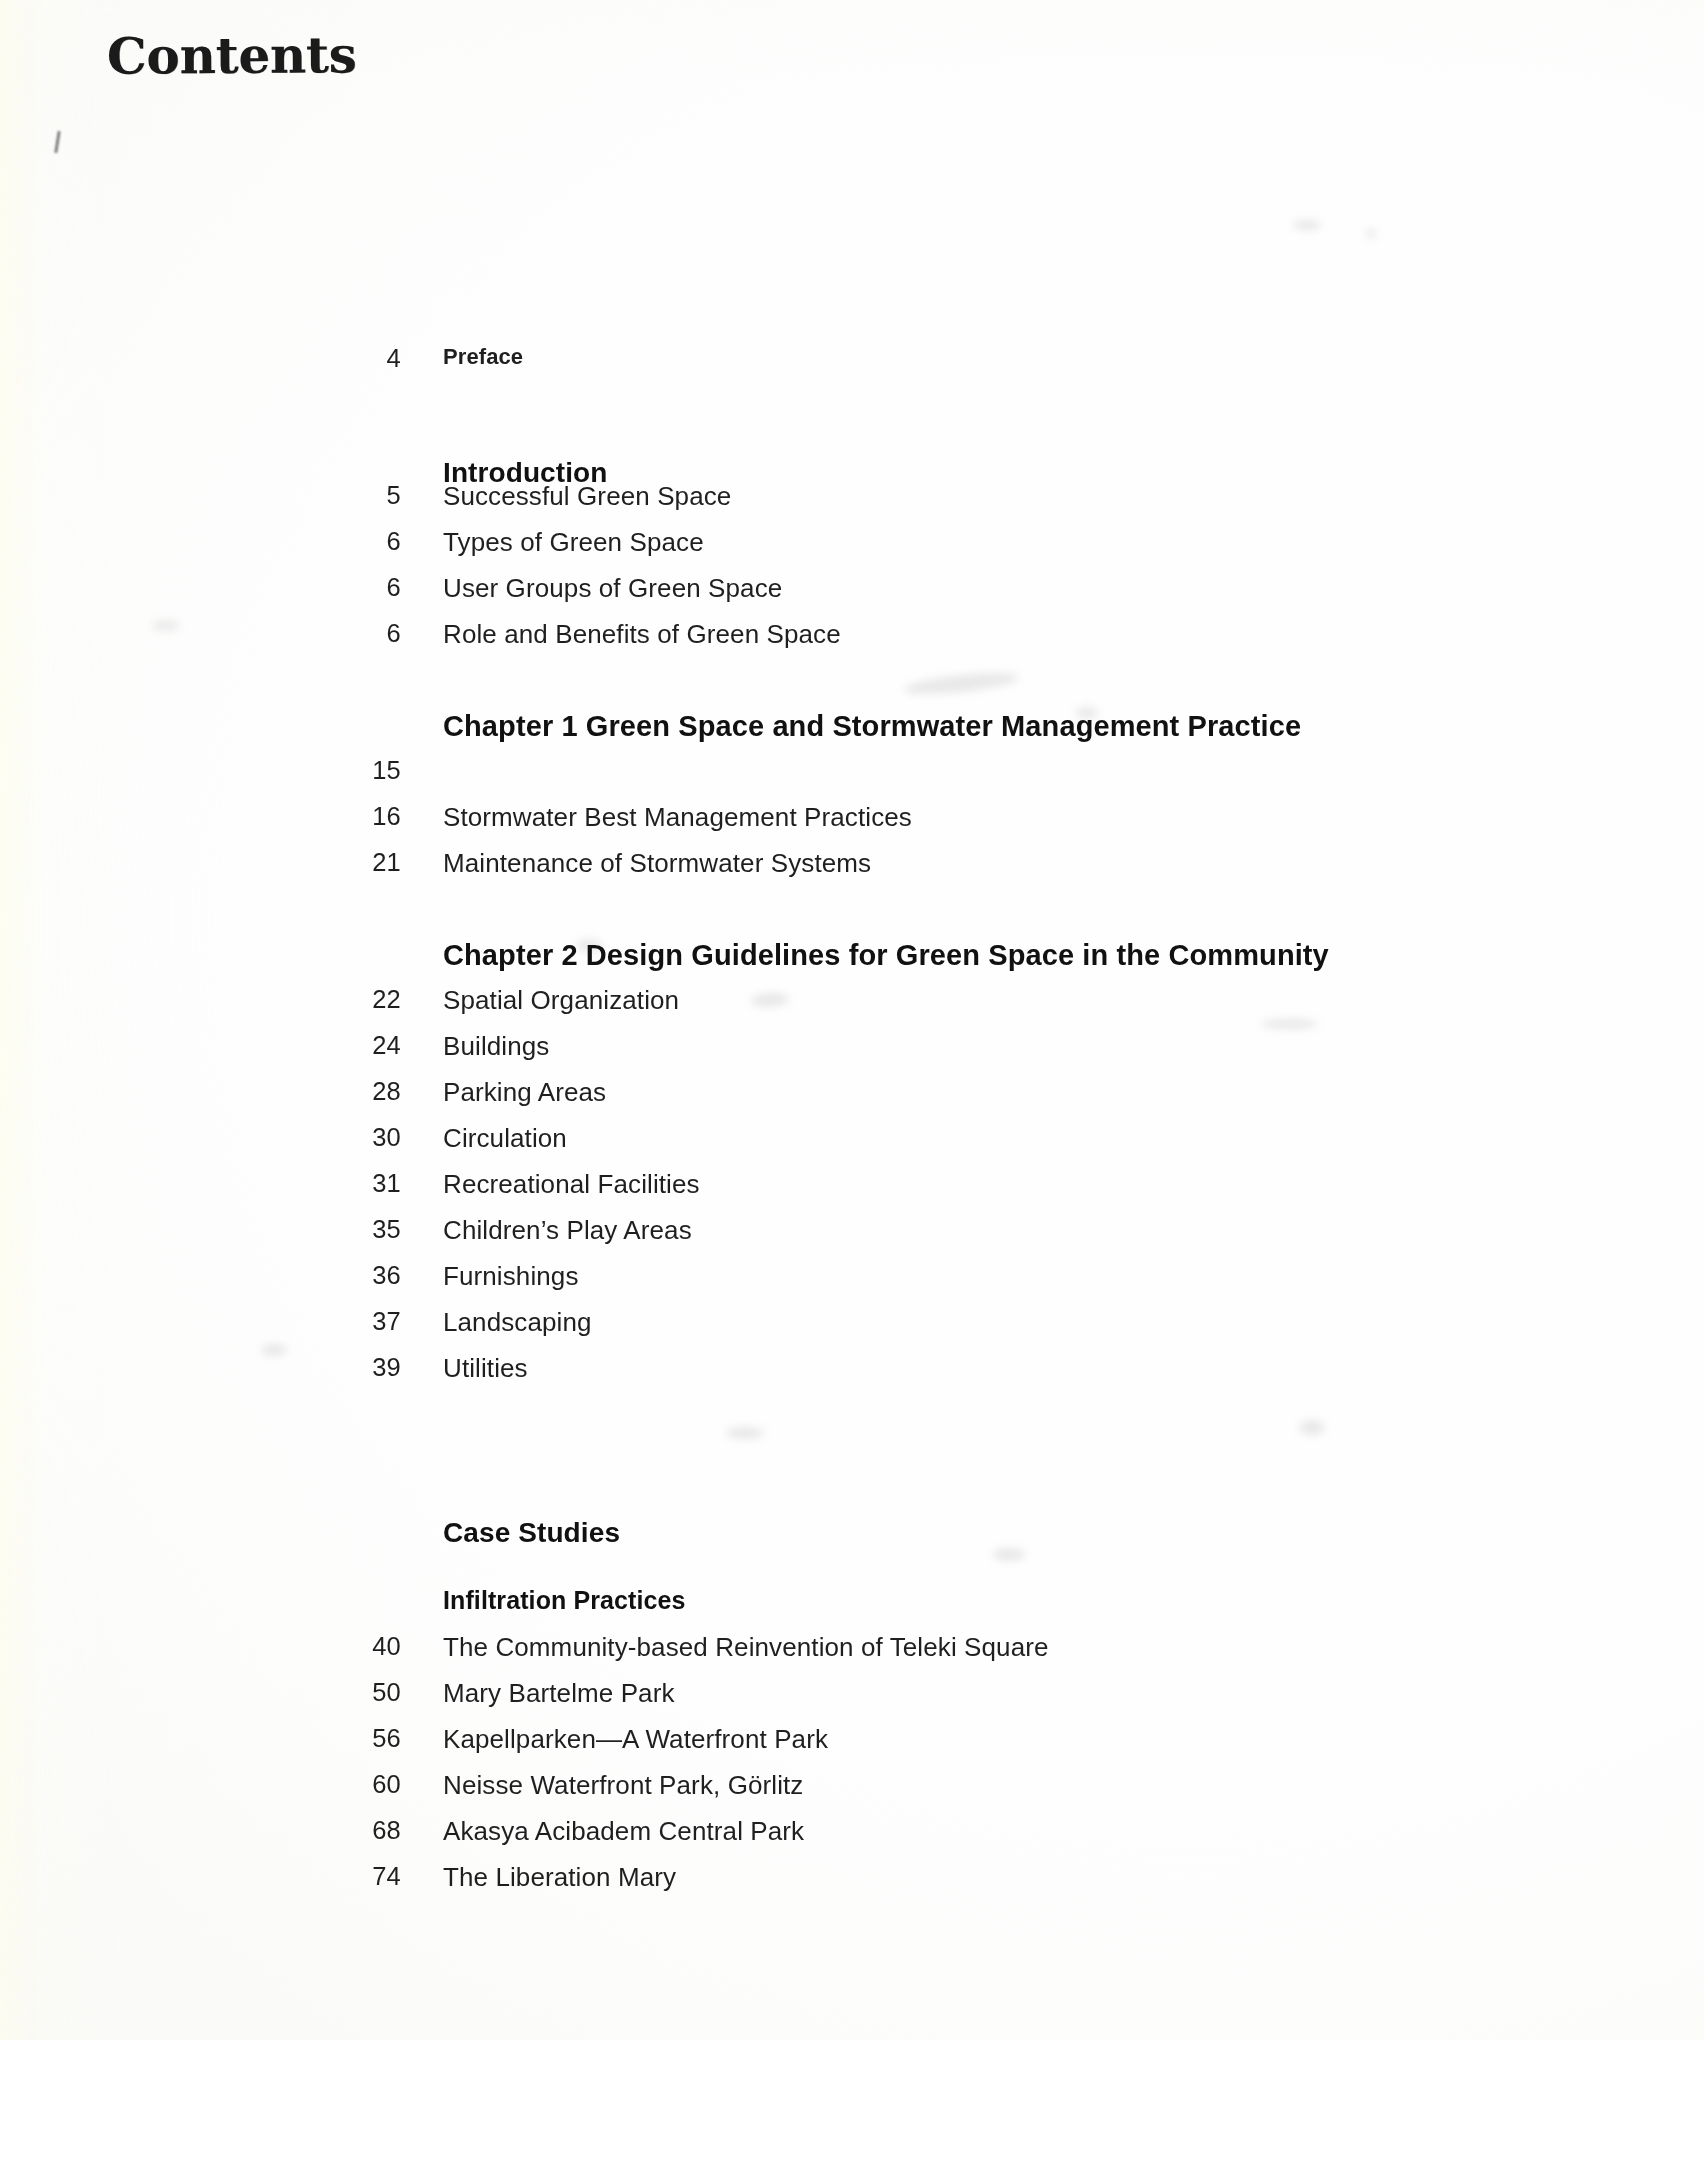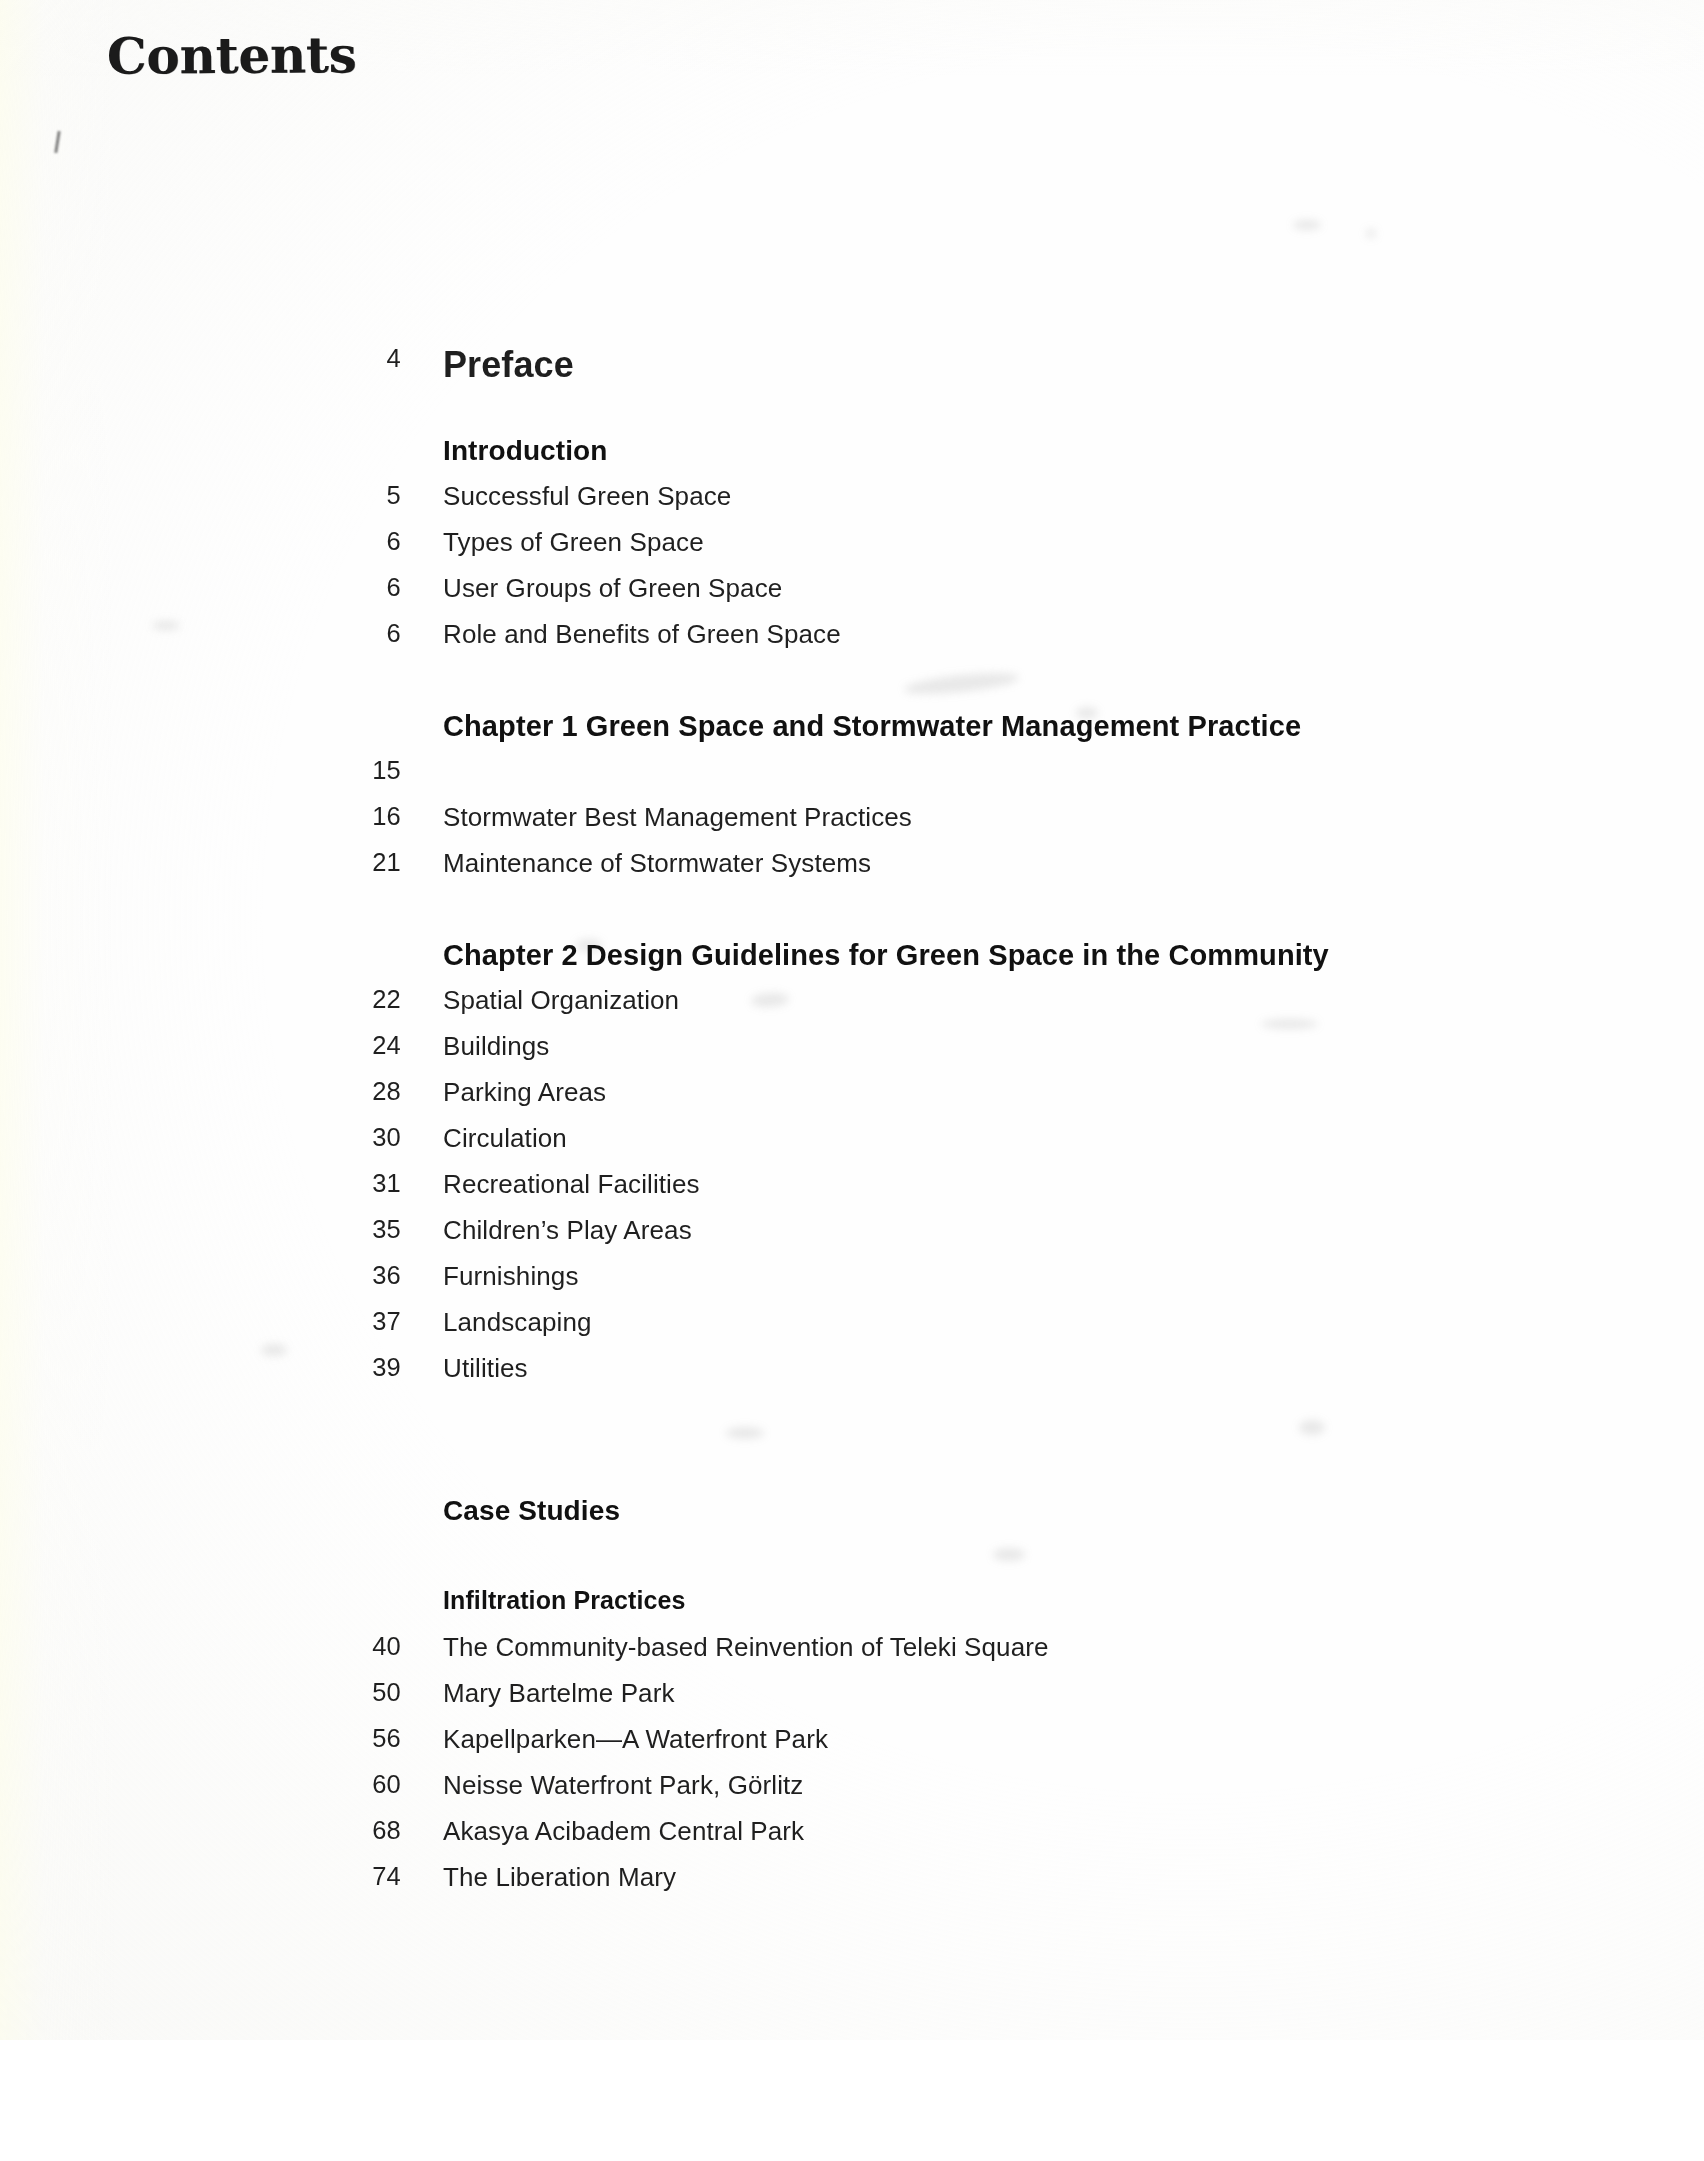--- a/index.html
+++ b/index.html
@@ -97,20 +97,21 @@
   .head {
     position: absolute;
     left: 443px;
     font-weight: 700;
     color: #111;
     white-space: nowrap;
     letter-spacing: 0.1px;
   }
   .head.h-section {            
     font-size: 28px;
+    margin-top: 22px;
   }
   .head.h-chapter {            
     font-size: 29px;
   }
   .head.h-sub {                
     font-size: 25px;
   }
   .head-row { position: relative; height: 46px; }
 
   .spacer-sm { height: 45px; }
@@ -146,21 +147,21 @@
   <div class="smudge" style="left:726px; top:1427px; width:38px; height:11.5px;"></div>
   <div class="smudge" style="left:261px; top:1344px; width:25.5px; height:11.5px;"></div>
 
   <div class="doc-title">Contents</div>
 
   <div class="toc">
 
     <div class="group">
       <div class="row">
         <span class="num">4</span>
-        <span class="label" style="font-weight:700; font-size:36px;">Preface</span>
+        <span class="label" style="font-weight:700; font-size:22px;">Preface</span>
       </div>
     </div>
 
     <div class="spacer-sm"></div>
 
     <div class="group">
       <div class="head-row">
         <span class="head h-section">Introduction</span>
       </div>
       <div class="row">

